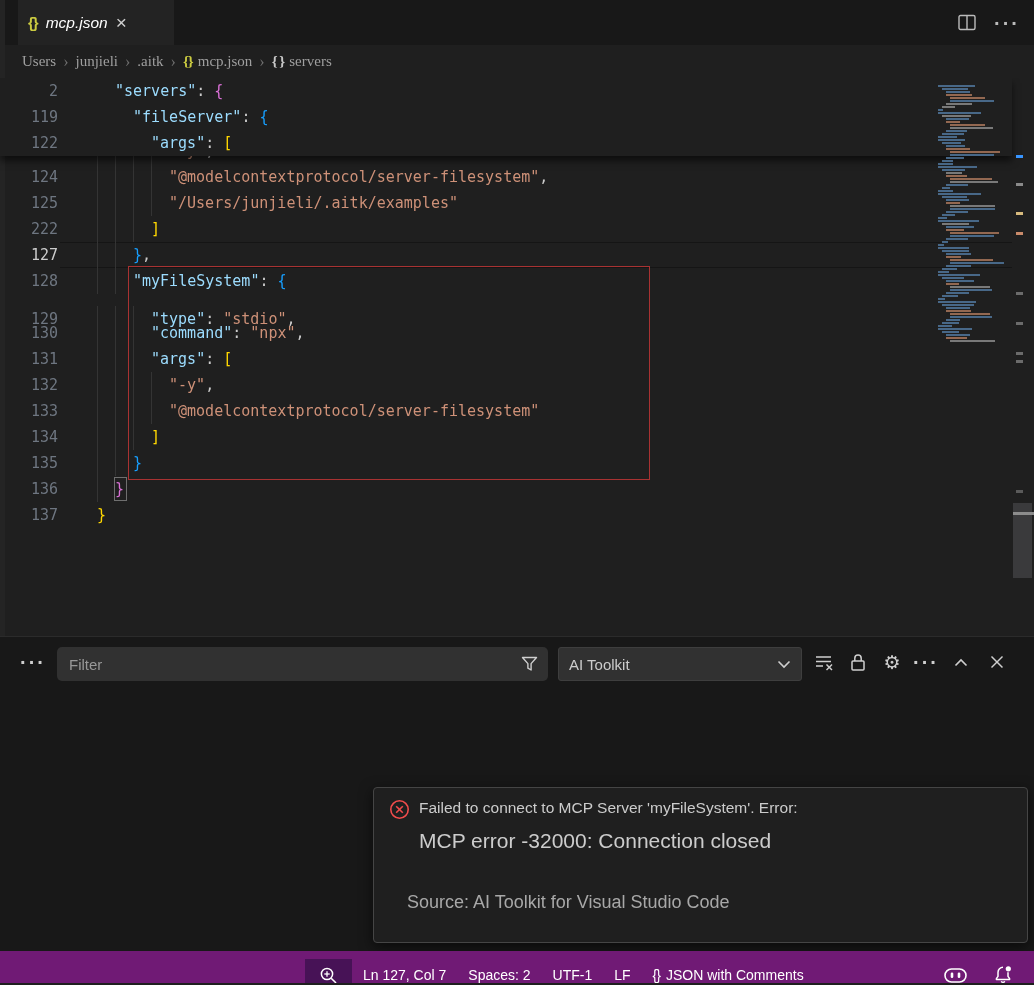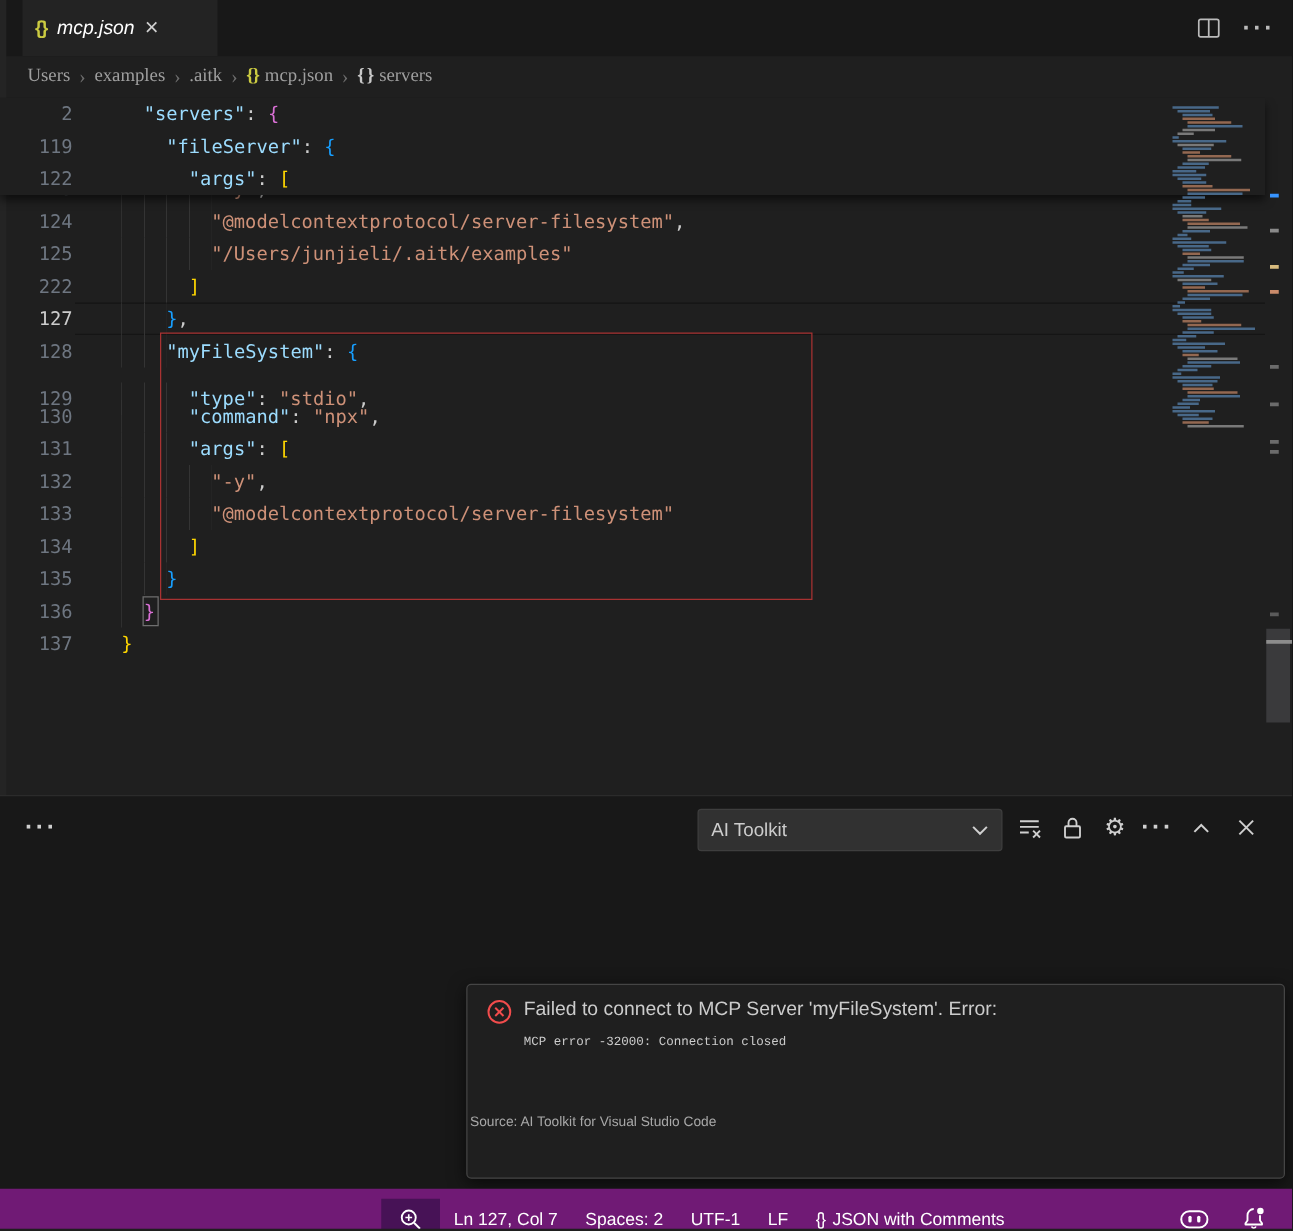--- a/index.html
+++ b/index.html
@@ -54,22 +54,22 @@
   #panel-dropdown{left:558px;top:10px;width:244px;height:34px;background:#313131;border:1px solid #3e3e3e;border-radius:3px;
       display:flex;align-items:center;box-sizing:border-box;padding:0 10px;font-size:15px;color:#ccc;}
   #panel-dropdown .dd-label{flex:1;}
   .picon{position:absolute;top:12px;width:26px;height:26px;display:flex;align-items:center;justify-content:center;color:#cfcfcf;}
   .gear-glyph{font-size:19px;color:#cfcfcf;line-height:1;}
 
   
   #toast{left:373px;top:787px;width:655px;height:156px;background:#1f1f1f;border:1px solid #454545;border-radius:4px;
       box-shadow:0 4px 14px rgba(0,0,0,.6);box-sizing:border-box;}
   #toast-title{position:absolute;left:45px;top:9px;width:480px;font-size:15.5px;color:#cccccc;line-height:22px;}
-  #toast-detail{position:absolute;left:45px;top:41px;font-size:10px;color:#cccccc;font-family:Liberation Mono, monospace;}
-  #toast-source{position:absolute;left:2px;top:104px;font-size:11px;color:#a8a8a8;}
+  #toast-detail{position:absolute;left:45px;top:41px;font-size:21px;color:#cccccc;}
+  #toast-source{position:absolute;left:33px;top:104px;font-size:18px;color:#a8a8a8;}
   #toast-error-icon{position:absolute;left:15px;top:11px;}
 
   
   #statusbar{left:0;top:951px;width:1034px;height:48px;background:#701a75;display:flex;align-items:center;color:#fff;font-size:14px;}
   #sb-zoom{margin-left:305px;width:47px;height:32px;background:#471256;display:flex;align-items:center;justify-content:center;}
   .sb-item{padding:0 11px;display:flex;align-items:center;gap:6px;white-space:nowrap;}
   .sb-item .json-glyph{color:#fff;font-weight:normal;font-size:14px;}
   #sb-right{margin-left:auto;display:flex;align-items:center;gap:4px;padding-right:10px;}
   #bottom-strip{left:0;top:983px;width:1034px;height:2px;background:#1f1f1f;}
   svg{display:block;}
@@ -96,21 +96,21 @@
     </div>
   </div>
   <div class="abs" id="left-edge"></div>
 
   <div class="abs" id="breadcrumb">
       <span class="crumb">
         <span>Users</span>
       </span>
       <span class="sep">›</span>
       <span class="crumb">
-        <span>examples</span>
+        <span>junjieli</span>
       </span>
       <span class="sep">›</span>
       <span class="crumb">
         <span>.aitk</span>
       </span>
       <span class="sep">›</span>
       <span class="crumb">
         <span class="json-glyph" style="color: rgb(203, 203, 65);">{}</span>
         <span>mcp.json</span>
       </span>
@@ -315,20 +315,28 @@
         <div class="ov-mark" style="top: 412px; background: rgb(90, 90, 90);"></div>
       </div>
     <div class="abs" id="scroll-thumb"></div>
     <div class="abs" id="ov-cursor"></div>
   </div>
 
   <div class="abs" id="panel">
     <div class="abs" id="panel-more">
         <span class="dots">···</span>
       </div>
+    <div class="abs" id="filter-box">
+      <input id="filter-input" placeholder="Filter" style="">
+      <span id="filter-funnel">
+        <svg width="17" height="16" viewBox="0 0 17 16">
+            <path d="M1.5 1.5h14l-5.4 6.1v6.4l-3.2-1.8V7.6z" fill="none" stroke="#cfcfcf" stroke-width="1.4" stroke-linejoin="round"></path>
+          </svg>
+      </span>
+    </div>
     <div class="abs" id="panel-dropdown">
       <span class="dd-label">AI Toolkit</span>
       <span>
         <svg width="14" height="9" viewBox="0 0 14 9">
             <polyline points="1.5,1.5 7,7 12.5,1.5" fill="none" stroke="#cfcfcf" stroke-width="1.6"></polyline>
           </svg>
       </span>
     </div>
     <span class="picon" style="left:811px">
       <svg width="19" height="17" viewBox="0 0 19 17">

